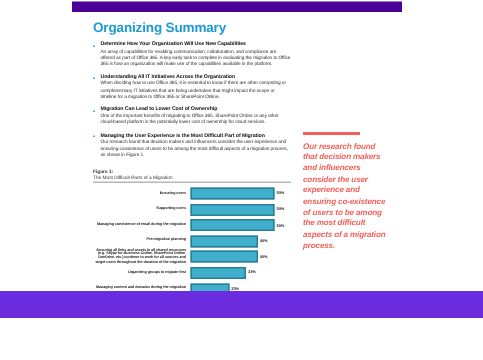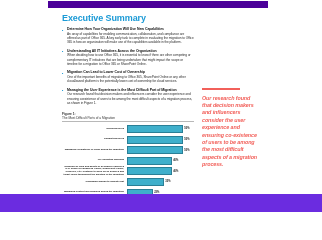--- a/index.html
+++ b/index.html
@@ -170,21 +170,21 @@
 </style>
 </head>
 <body>
 
 <div class="page">
 
   <div class="top-band"></div>
 
   <div class="content">
 
-    <div class="doc-title">Executive Summary</div>
+    <div class="doc-title">Organizing Summary</div>
 
     <div class="bullet-block">
       <div class="bullet-dot">▪</div>
       <div class="bullet-body">
         <p class="bullet-head">Determine How Your Organization Will Use New Capabilities</p>
         <p class="bullet-text">An array of capabilities for enabling communication, collaboration, and compliance are offered as part of Office 365. A key early task to complete in evaluating the migration to Office 365 is how an organization will make use of the capabilities available in the platform.</p>
       </div>
     </div>
 
     <div class="bullet-block">

